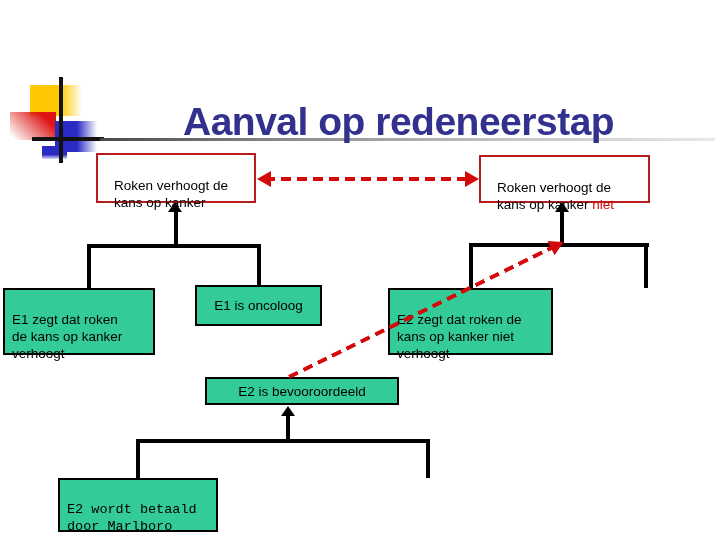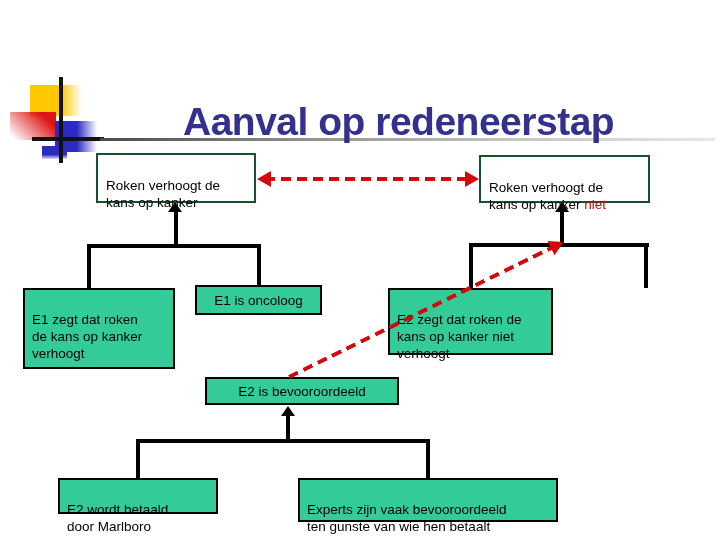--- a/index.html
+++ b/index.html
@@ -26,32 +26,32 @@
     background:linear-gradient(to bottom, var(--accent-blue) 65%, rgba(42,42,196,0.15));}
   .deco-vline{left:59px;top:77px;width:4px;height:86px;background:#121212;}
   .deco-hline{left:32px;top:137px;width:72px;height:4px;background:#121212;}
   .deco-rule{left:100px;top:138px;width:615px;height:3px;
     background:linear-gradient(to right,#4a4a4a,#8a8a8a 30%,#c2c2c2 65%,#e8e8e8 100%);}
   
   .title{left:183px;top:88px;font-size:39px;font-weight:bold;letter-spacing:-0.5px;
     color:var(--title-blue);white-space:nowrap;margin-top:12px;}
   
   .box{box-sizing:border-box;white-space:pre-line;font-size:13.5px;line-height:17px;}
-  .claim{background:#ffffff;border:2px solid #14532d;padding:5px 8px;}
+  .claim{background:#ffffff;border:2px solid #b91c1c;padding:5px 16px;}
   .teal{background:var(--box-teal);border:2px solid #000;padding:4px 7px;}
   .teal.center{display:flex;align-items:center;justify-content:center;padding:0 4px;white-space:nowrap;}
   .claim-left{left:96px;top:153px;width:160px;height:50px;}
   .claim-right{left:479px;top:155px;width:171px;height:48px;}
   .red-text{color:var(--attack-red);text-align:right;}
-  .e1-premise{left:23px;top:288px;width:152px;height:81px;}
-  .e1-backing{left:195px;top:285px;width:127px;height:30px;}
+  .e1-premise{left:3px;top:288px;width:152px;height:67px;}
+  .e1-backing{left:195px;top:285px;width:127px;height:41px;}
   .e2-premise{left:388px;top:288px;width:165px;height:67px;}
   .e2-backing{left:580px;top:288px;width:134px;height:29px;}
   .e2-bias{left:205px;top:377px;width:194px;height:28px;}
-  .marlboro{left:58px;top:478px;width:160px;height:36px;}
+  .marlboro{left:58px;top:478px;width:160px;height:54px;font-family:Liberation Mono, monospace;}
   .experts{left:298px;top:478px;width:260px;height:44px;}
   
   .tline{background:#000;}
   .tri-up{width:0;height:0;border-left:7px solid transparent;
     border-right:7px solid transparent;border-bottom:10px solid #000;}
   
   .dash{height:4px;
     background:repeating-linear-gradient(90deg, var(--attack-red) 0 10px, rgba(0,0,0,0) 10px 16px);}
   .tri-left{width:0;height:0;border-top:8px solid transparent;border-bottom:8px solid transparent;
     border-right:14px solid var(--attack-red);}
@@ -127,23 +127,19 @@
 kans op kanker niet
 verhoogt</span>
   </div>
   <div class="abs box teal center e2-bias">
     <span>E2 is bevooroordeeld</span>
   </div>
   <div class="abs box teal marlboro">
     <span>E2 wordt betaald
 door Marlboro</span>
   </div>
-  <div class="abs box teal experts">
-    <span>Experts zijn vaak bevooroordeeld
-ten gunste van wie hen betaalt</span>
-  </div>
 
   <div class="abs arrow-d">
     <div class="dash"></div>
     <div class="tri-right"></div>
   </div>
 
 </div>
 
 </body></html>

